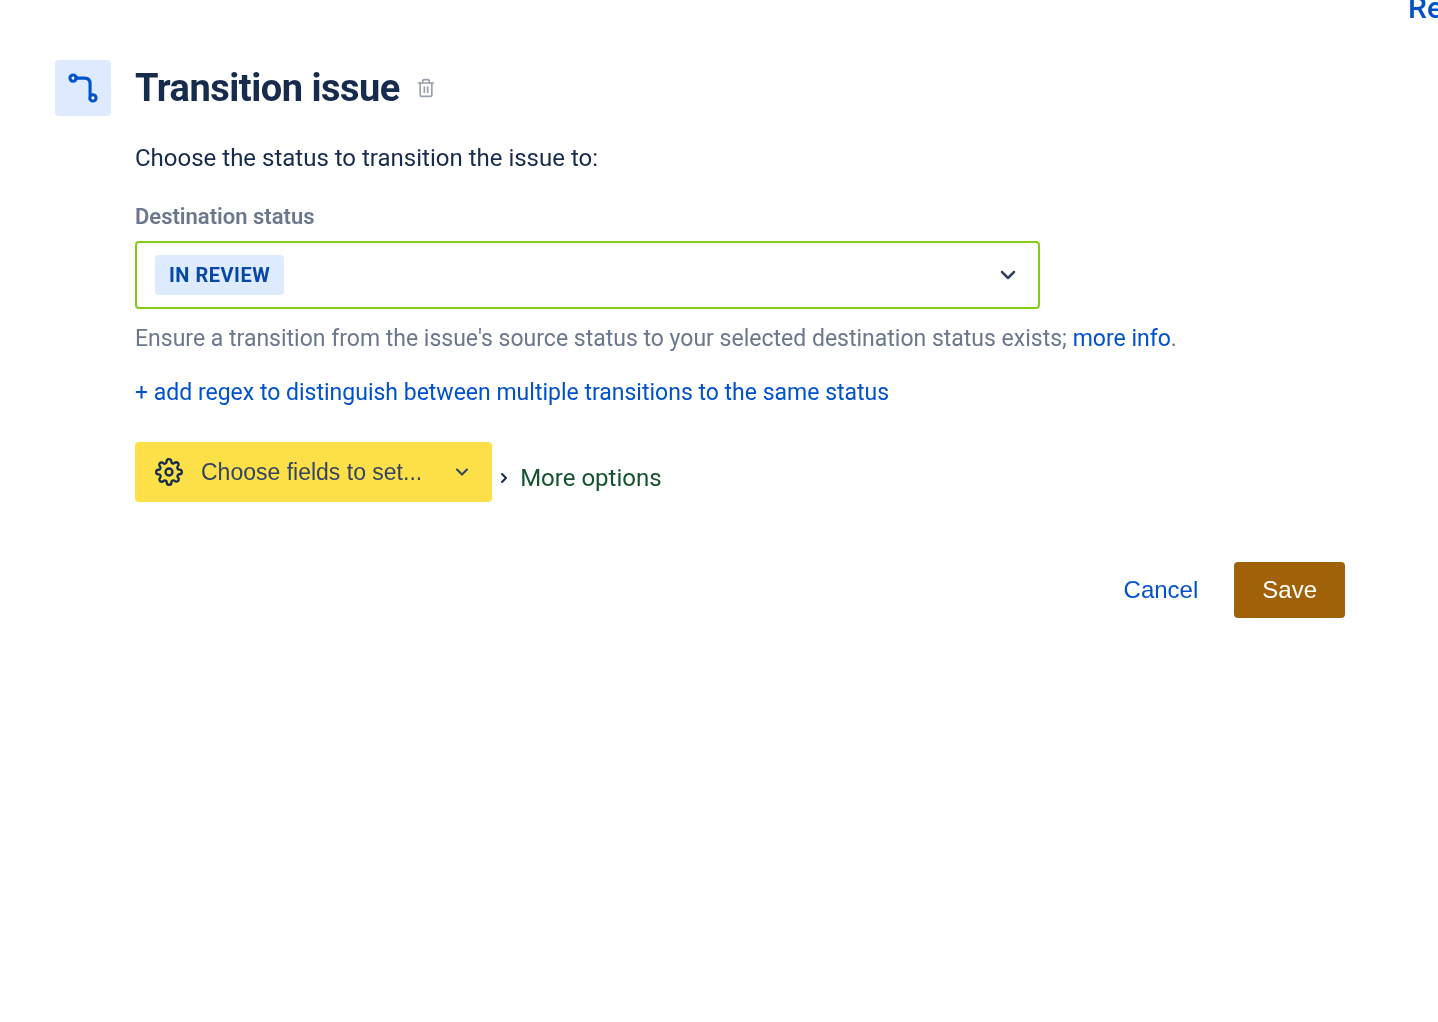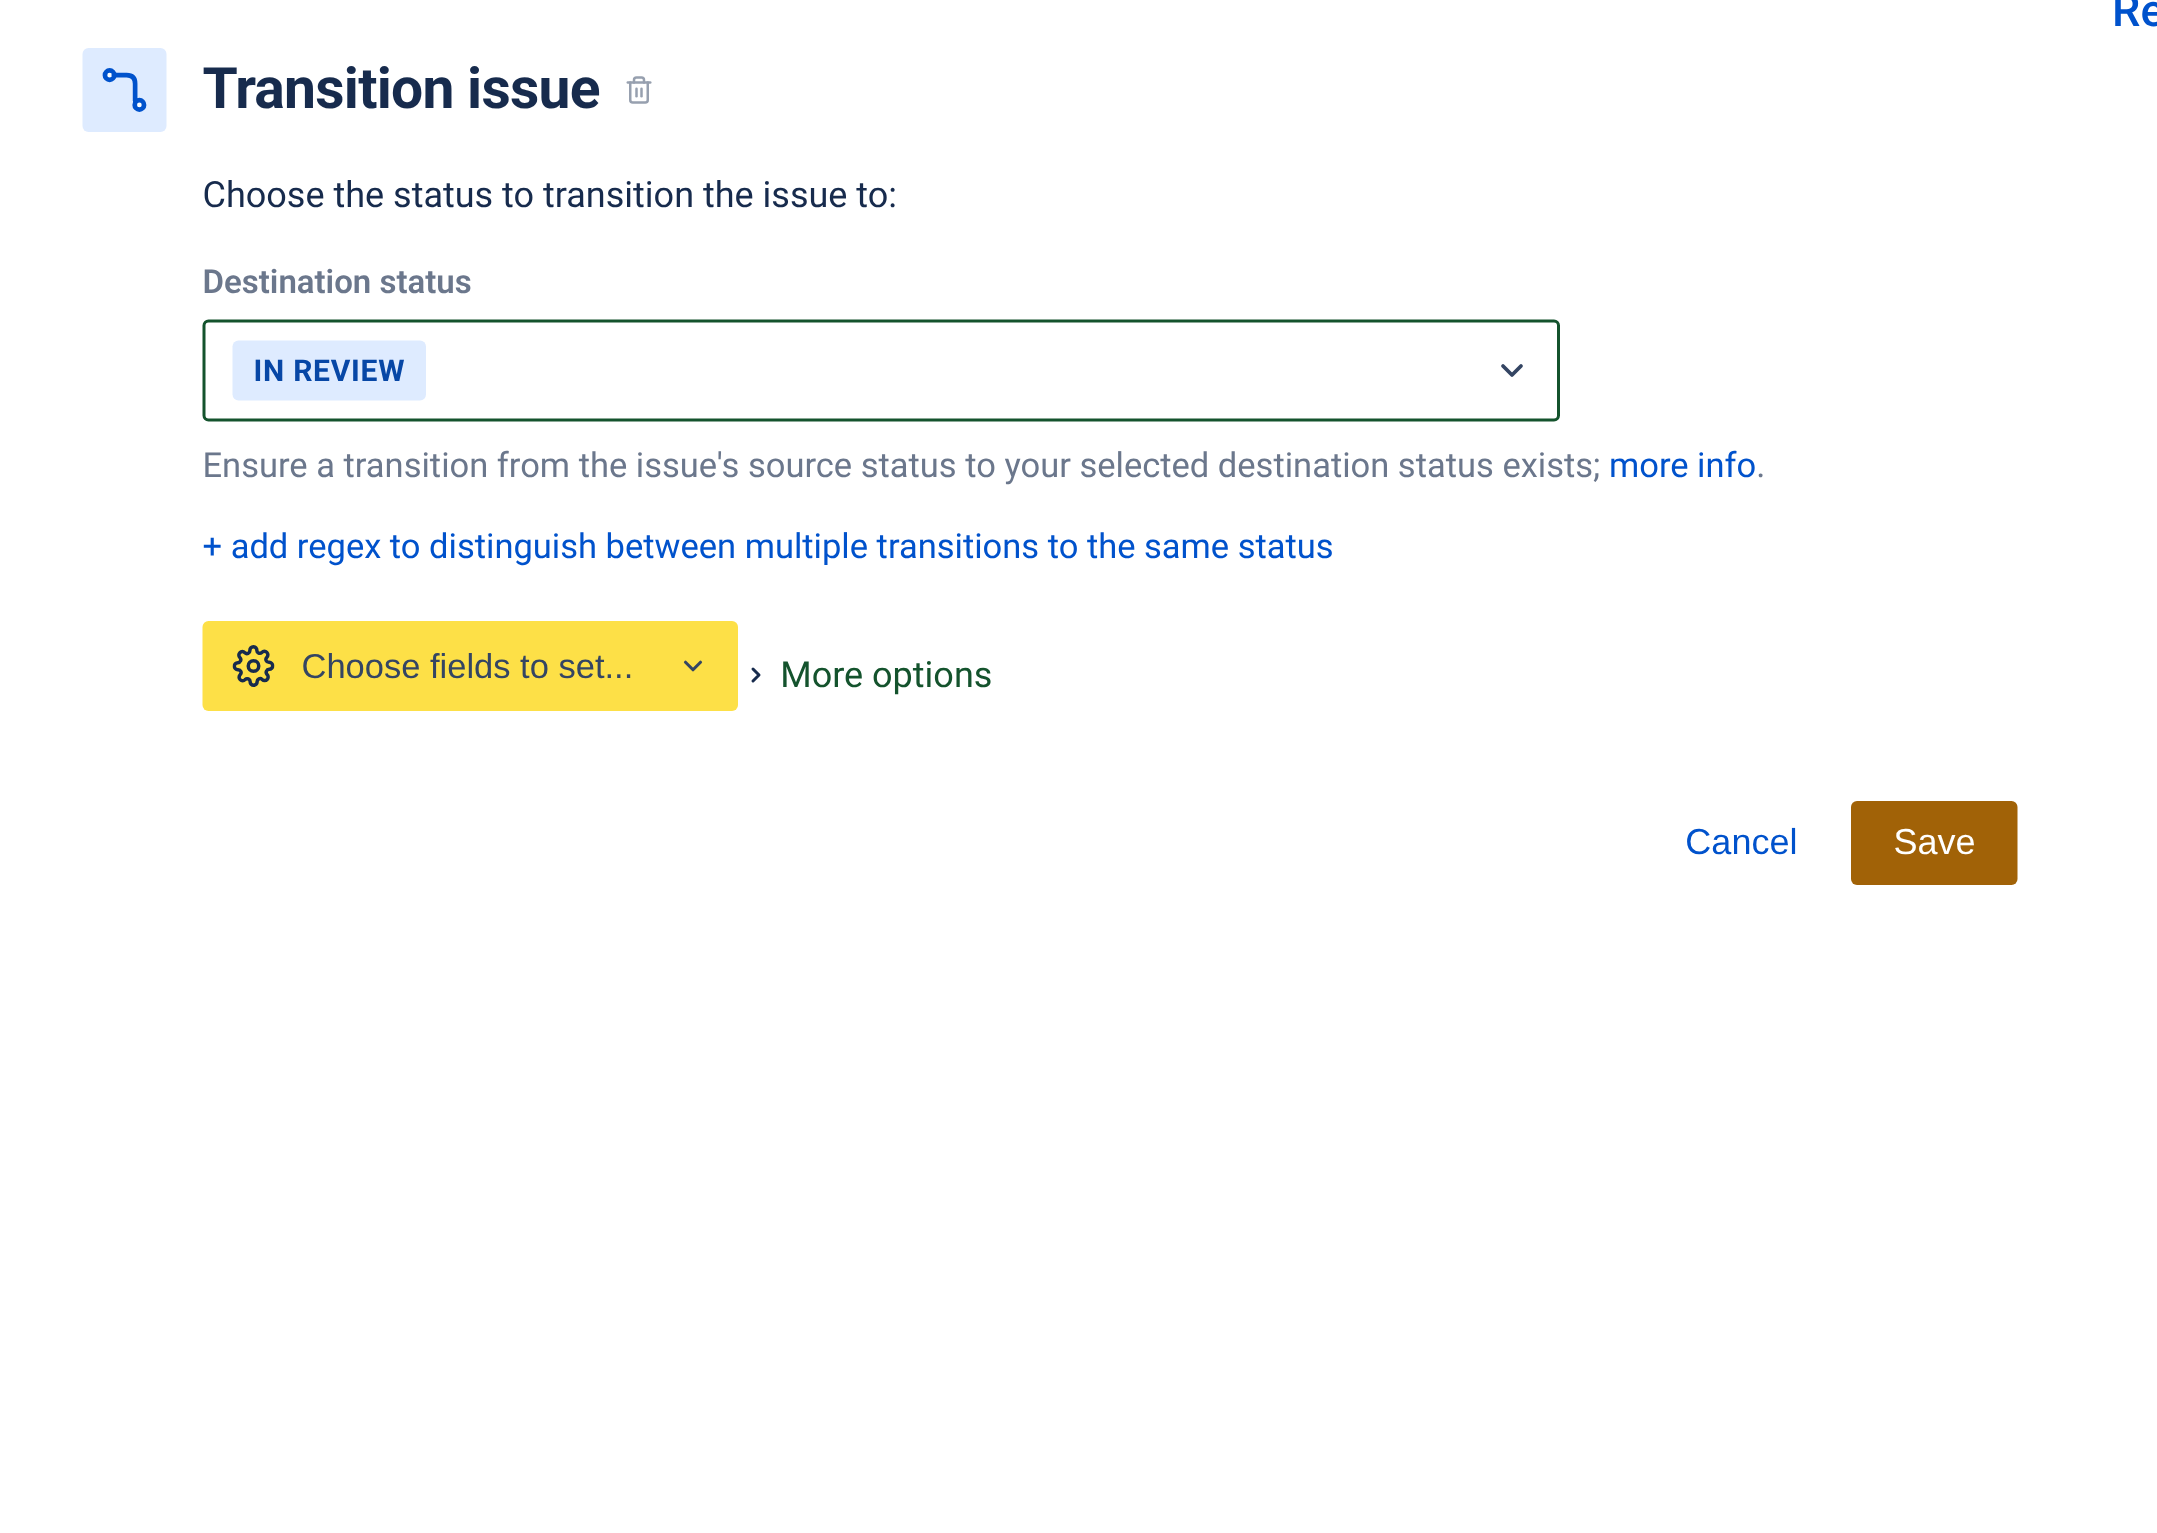--- a/index.html
+++ b/index.html
@@ -18,21 +18,21 @@
     }
     .top-right-text {
       position: absolute;
       top: -10px;
       right: -5px;
       color: #0052CC;
       font-size: 30px;
       font-weight: 500;
     }
     .container {
-      padding: 32px 55px;
+      padding: 60px 55px;
     }
     .header-row {
       display: flex;
       align-items: center;
       gap: 24px;
     }
     .icon-box {
       width: 56px;
       height: 56px;
       background: #DEEBFF;
@@ -81,21 +81,21 @@
       margin-top: 24px;
     }
     .field-label {
       font-size: 22px;
       color: #6B778C;
       font-weight: 600;
       margin-top: 32px;
     }
     .select-box {
       margin-top: 12px;
-      border: 2px solid #14532d;
+      border: 2px solid #84cc16;
       border-radius: 4px;
       height: 68px;
       display: flex;
       align-items: center;
       justify-content: space-between;
       padding: 0 18px;
       cursor: pointer;
       max-width: 905px;
     }
     .status-badge {

